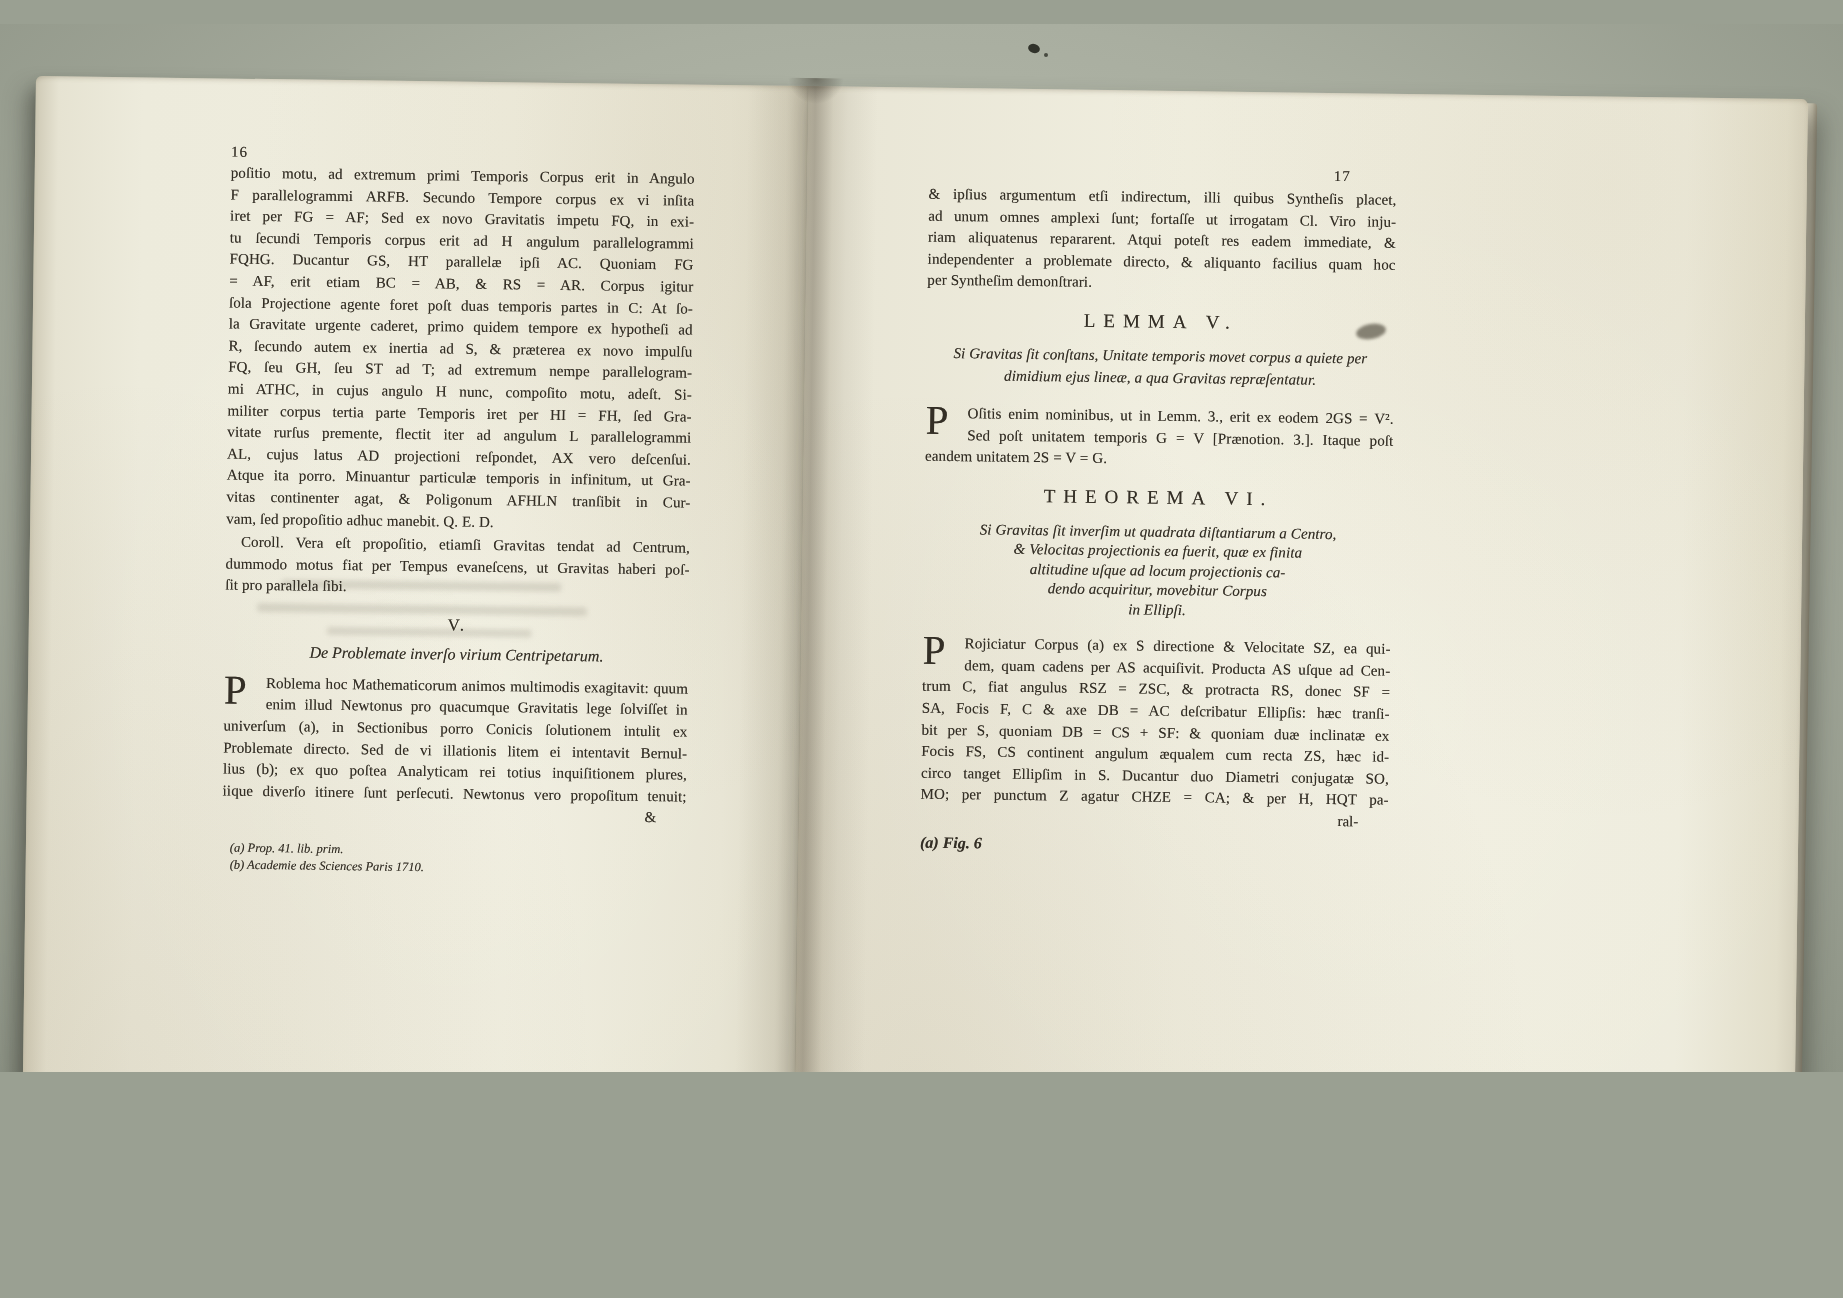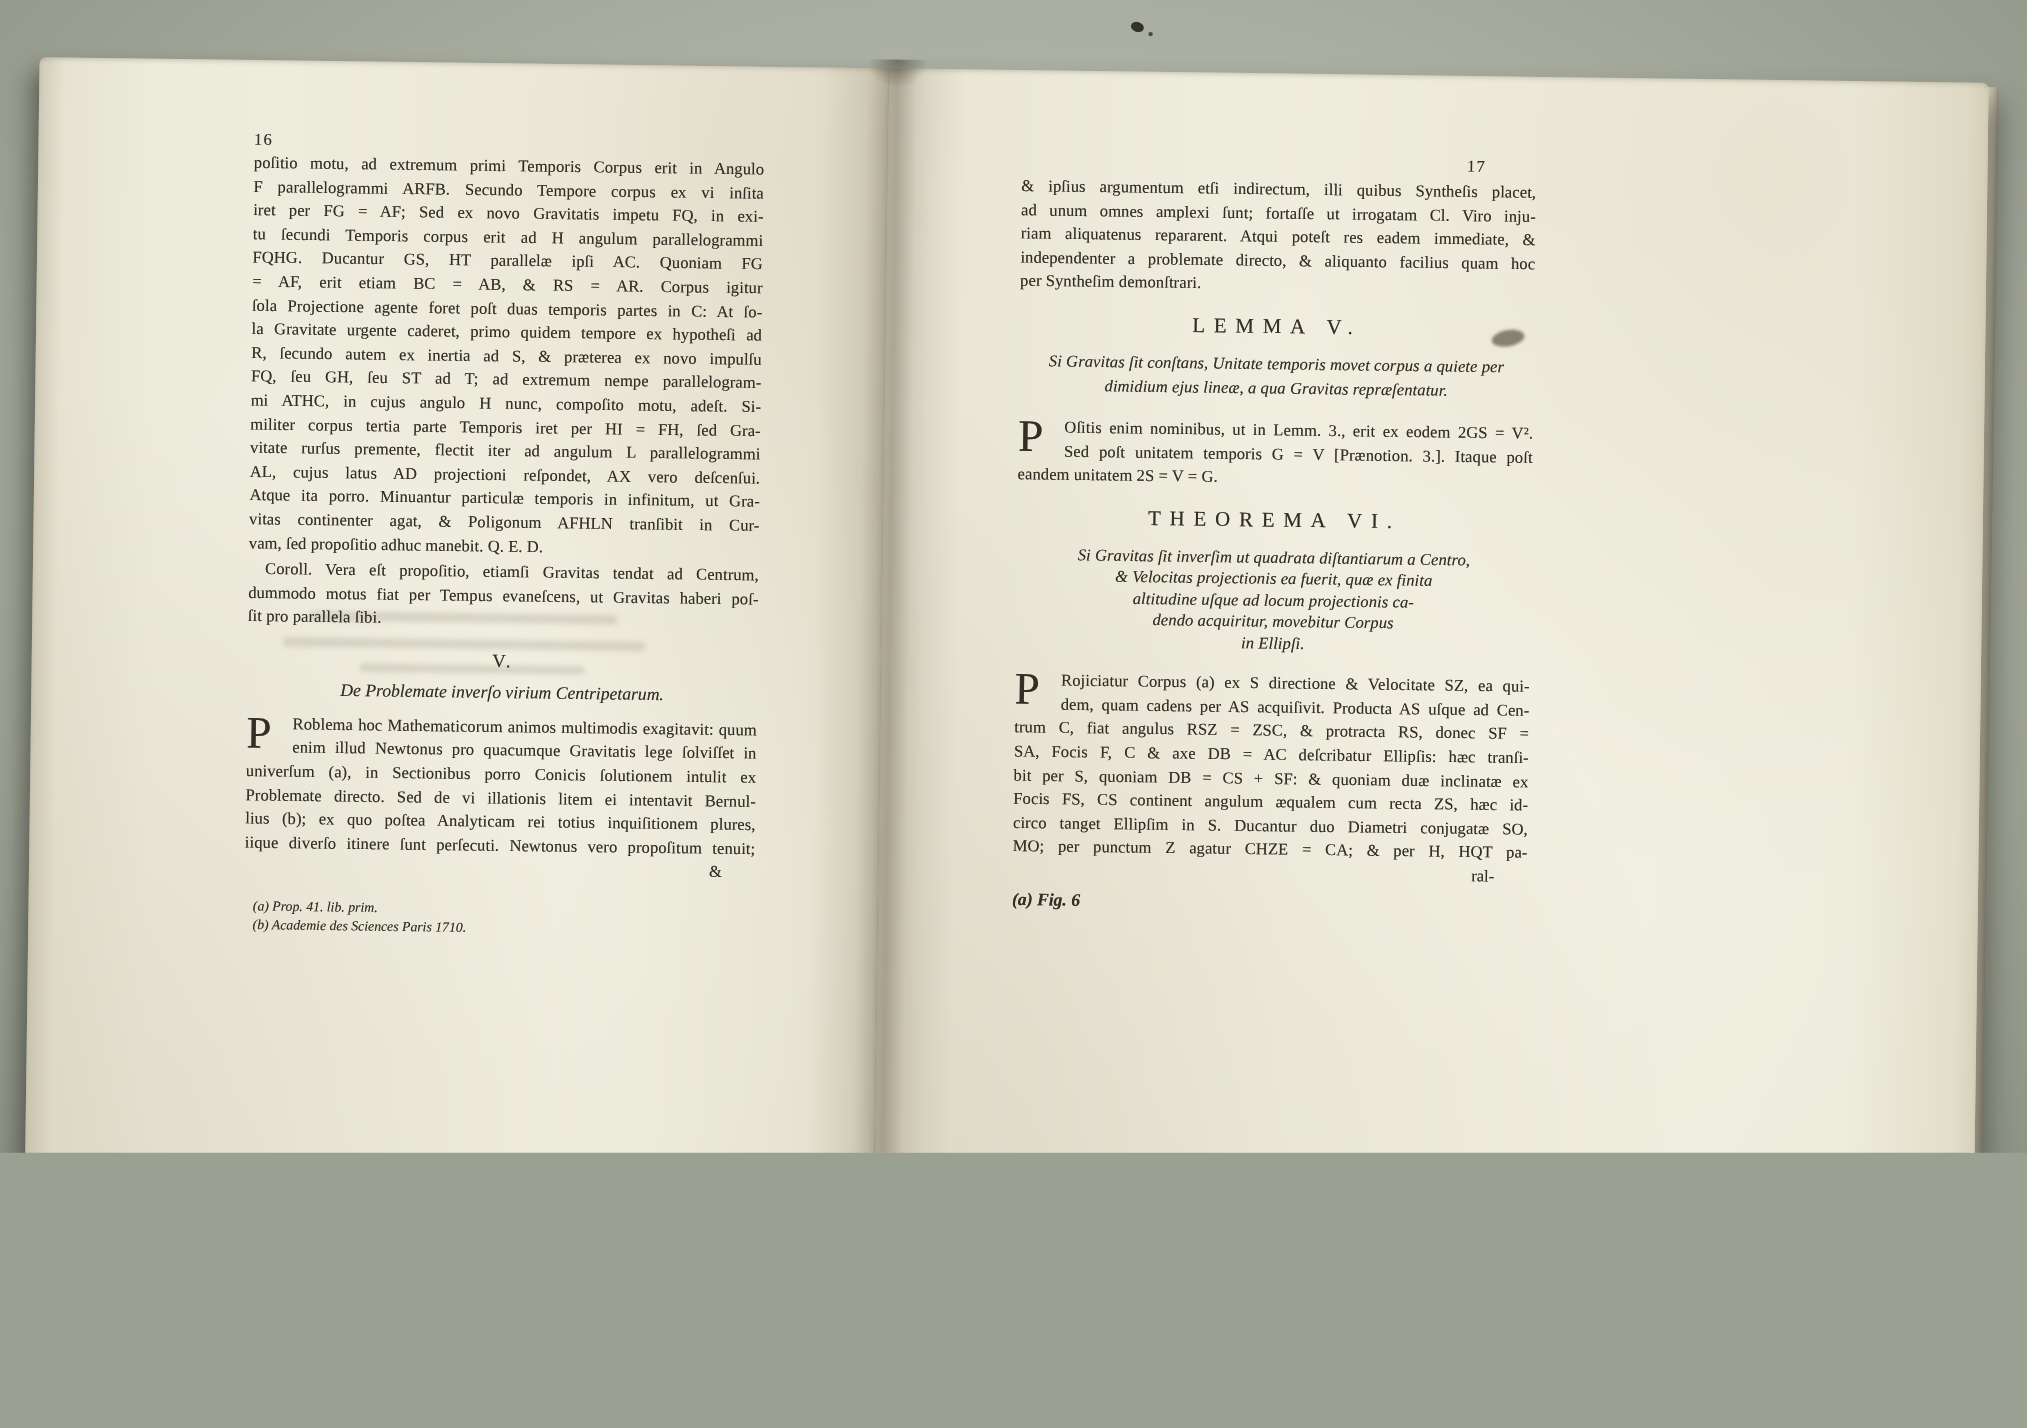--- a/index.html
+++ b/index.html
@@ -4,20 +4,21 @@
 <style>
   html, body { margin:0; padding:0; }
   body {
     width:1843px; height:1298px;
     font-family:"Liberation Serif","DejaVu Serif",serif;
     background:#9aa092;
   }
   .scene {
     position:relative; width:1843px; height:1048px; overflow:hidden;
     background: radial-gradient(ellipse at 50% 42%, #b9beb0 0%, #a9aea0 52%, #8e9486 100%);
+    margin-top: 24px;
   }
   .book {
     position:absolute; left:36px; top:52px; width:1775px; height:1100px;
     transform:rotate(0.75deg); transform-origin:0 0;
   }
   .page { position:absolute; top:0; height:1100px; z-index:2; }
   .page-left {
     left:0; width:772px;
     background: linear-gradient(to right,#cfcab6 0%,#e6e3d2 3%,#edebdc 14%,#efedde 62%,#e7e4d3 90%,#ddd9c6 100%);
     border-radius:6px 0 0 4px;

